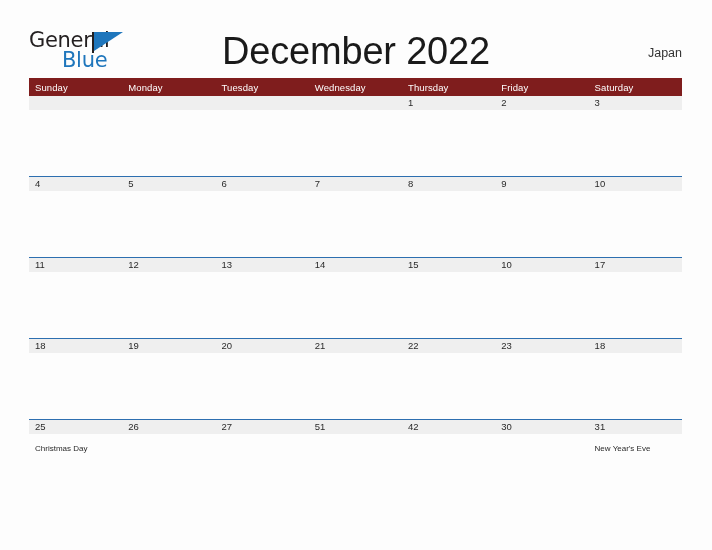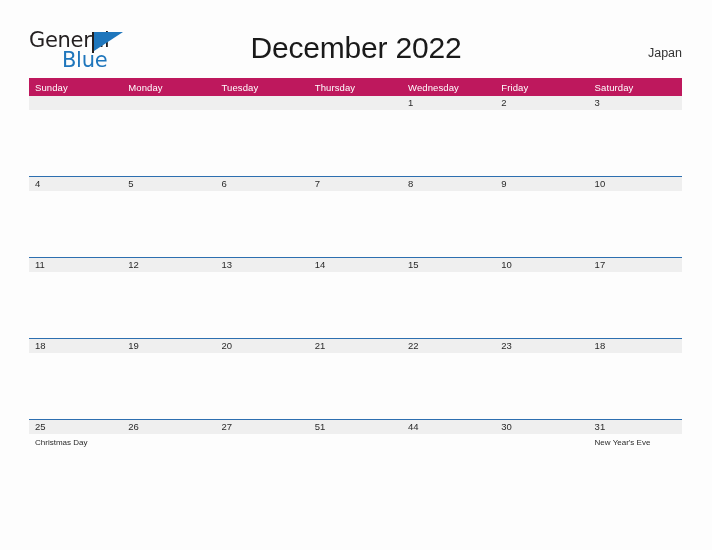--- a/index.html
+++ b/index.html
@@ -80,21 +80,21 @@
     line-height: 1;
   }
 
   
   .cal-title {
     position: absolute;
     left: 0;
     top: 31px;
     width: 712px;
     text-align: center;
-    font-size: 30px;
+    font-size: 38px;
     font-weight: 400;
     color: #1a1a1a;
     font-family: "Liberation Sans", sans-serif;
     letter-spacing: -0.2px;
     line-height: 1.1;
   }
 
   
   .cal-locale {
     position: absolute;
@@ -111,21 +111,21 @@
     position: absolute;
     left: 29px;
     top: 78px;
     width: 653px;
   }
 
   .cal-head {
     display: flex;
     width: 653px;
     height: 18px;
-    background: #be185d;
+    background: #7f1d1d;
   }
   .cal-head-cell {
     width: 93.28px;
     height: 18px;
     box-sizing: border-box;
     padding-left: 6px;
     display: flex;
     align-items: center;
     color: #ffffff;
     font-size: 9.5px;
@@ -170,21 +170,21 @@
   .cal-day-num {
     display: block;
     height: 14px;
     line-height: 14px;
     font-size: 9.5px;
     color: #2a2a2a;
     font-family: "Liberation Sans", sans-serif;
   }
   .cal-event {
     display: block;
-    margin-top: 4px;
+    margin-top: 10px;
     font-size: 8px;
     line-height: 10px;
     color: #2a2a2a;
     font-family: "Liberation Sans", sans-serif;
     padding-right: 3px;
   }
 </style>
 </head>
 <body>
 
@@ -204,22 +204,22 @@
   <div class="cal-locale">Japan</div>
 
 </div>
 
 <div class="cal-table">
 
   <div class="cal-head">
     <div class="cal-head-cell">Sunday</div>
     <div class="cal-head-cell">Monday</div>
     <div class="cal-head-cell">Tuesday</div>
+    <div class="cal-head-cell">Wednesday</div>
     <div class="cal-head-cell">Thursday</div>
-    <div class="cal-head-cell">Wednesday</div>
     <div class="cal-head-cell">Friday</div>
     <div class="cal-head-cell">Saturday</div>
   </div>
 
   <div class="cal-week first">
     <div class="cal-week-band"></div>
     <div class="cal-week-cells">
       <div class="cal-day">
           <span class="cal-day-num"></span>
           <span class="cal-event"></span>
@@ -366,21 +366,21 @@
         </div>
       <div class="cal-day">
           <span class="cal-day-num">27</span>
           <span class="cal-event"></span>
         </div>
       <div class="cal-day">
           <span class="cal-day-num">51</span>
           <span class="cal-event"></span>
         </div>
       <div class="cal-day">
-          <span class="cal-day-num">44</span>
+          <span class="cal-day-num">42</span>
           <span class="cal-event"></span>
         </div>
       <div class="cal-day">
           <span class="cal-day-num">30</span>
           <span class="cal-event"></span>
         </div>
       <div class="cal-day">
           <span class="cal-day-num">31</span>
           <span class="cal-event">New Year's Eve</span>
         </div>

